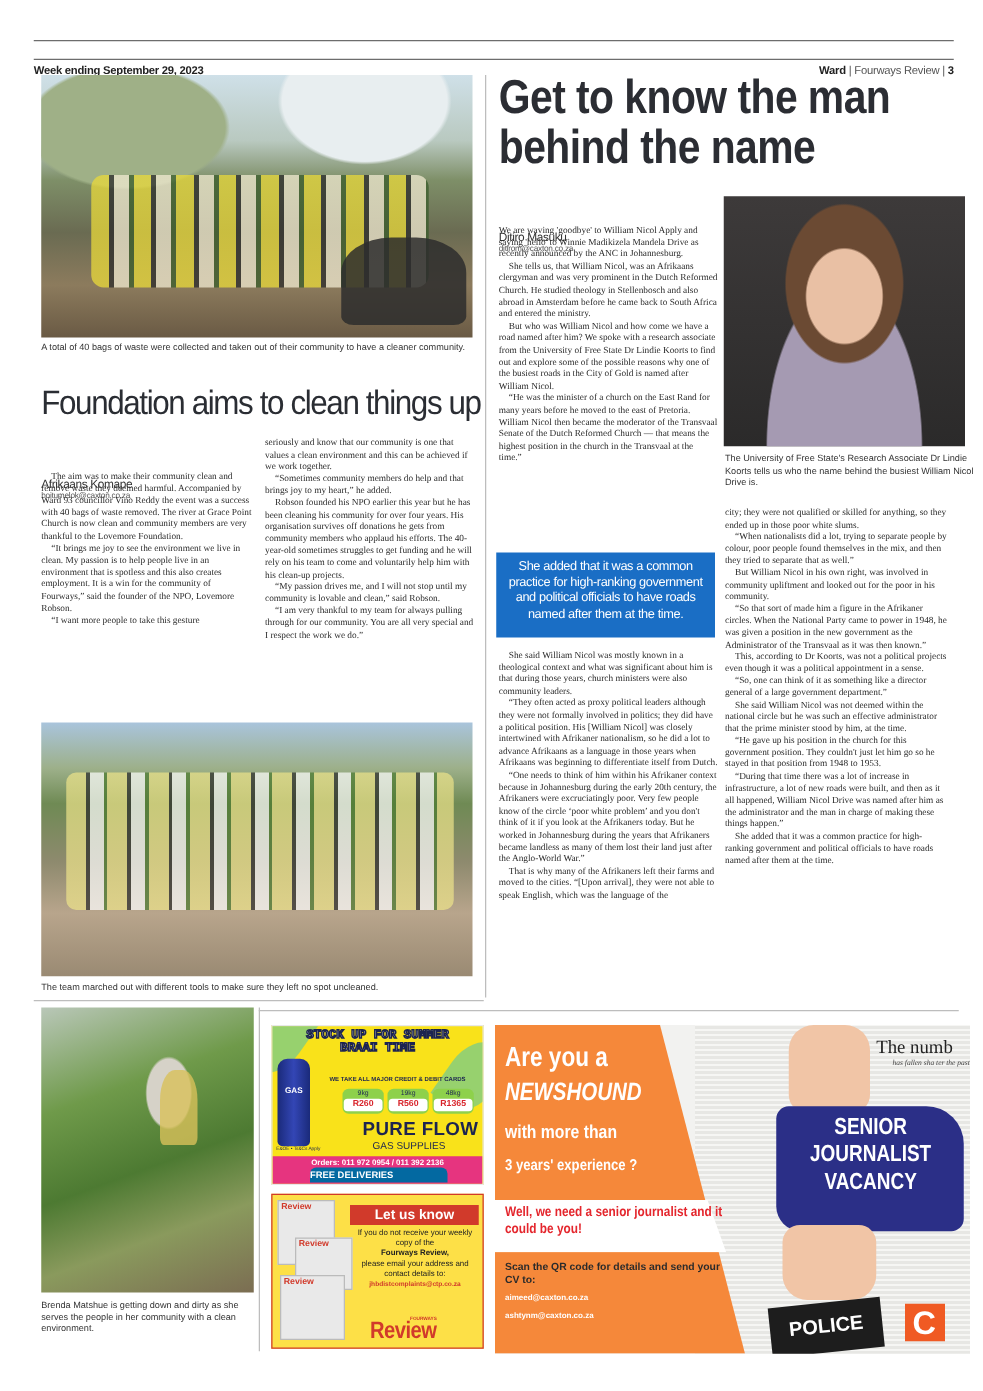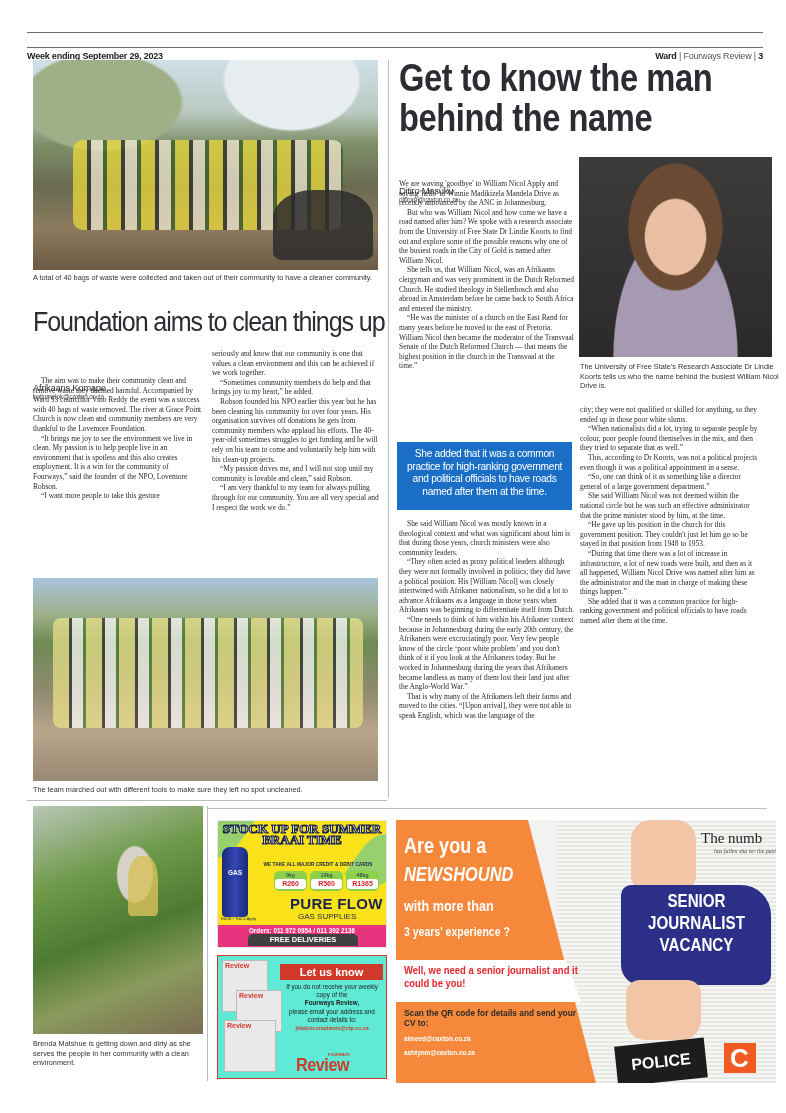--- a/index.html
+++ b/index.html
@@ -25,36 +25,36 @@
   .headline-left { left: 33px; top: 307px; width: 345px; font-family: "Liberation Sans", sans-serif; font-size: 27px; letter-spacing: -1.2px; color: #2a2d33; transform: scaleX(0.93); transform-origin: left; white-space: nowrap; }
   .headline-right { left: 399px; top: 58px; width: 380px; font-family: "Liberation Sans", sans-serif; font-weight: bold; font-size: 38px; line-height: 40px; letter-spacing: -0.5px; color: #2b2d33; transform: scaleX(0.86); transform-origin: left; }
 
   .pullquote { position: absolute; left: 397px; top: 442px; width: 175px; height: 68px; background: #1a6ec5; color: #fff; font-family: "Liberation Sans", sans-serif; font-size: 10.2px; line-height: 12.5px; text-align: center; padding: 6px 3px; letter-spacing: -0.3px; }
 
   .vline { position: absolute; background: #bdbdbd; width: 1px; }
   .hline { position: absolute; background: #bdbdbd; height: 1px; }
 
   
   .ad-gas { position: absolute; left: 217px; top: 820px; width: 170px; height: 128px; background: #f9e21a; overflow: hidden; border: 1px solid #e8e8e8; }
-  .ad-gas .title { position: absolute; left: 0; top: 2px; width: 100%; text-align: center; font-family: Liberation Serif, serif; font-weight: bold; font-size: 13px; line-height: 11px; color: #fff; -webkit-text-stroke: 1.2px #1c2450; letter-spacing: 0px; }
+  .ad-gas .title { position: absolute; left: 0; top: 2px; width: 100%; text-align: center; font-family: Liberation Mono, monospace; font-weight: bold; font-size: 10px; line-height: 11px; color: #fff; -webkit-text-stroke: 1.2px #1c2450; letter-spacing: 0px; }
   .ad-gas .cards { position: absolute; left: 30px; top: 41px; width: 140px; font-family: "Liberation Sans", sans-serif; font-weight: bold; font-size: 4.8px; color: #1c2450; text-align: center; }
   .ad-gas .prices { position: absolute; left: 56px; top: 50px; display: flex; gap: 3px; }
   .ad-gas .price { width: 33px; height: 20px; background: #8ed14b; border-radius: 5px; text-align: center; font-family: "Liberation Sans", sans-serif; }
   .ad-gas .price .kg { font-size: 5.5px; color: #1c2450; display: block; line-height: 8px; }
   .ad-gas .price .r { font-size: 7px; font-weight: bold; color: #d8232a; display: block; background: #fff; border-radius: 3px; margin: 0 1px; line-height: 10px; }
   .ad-gas .brand { position: absolute; left: 72px; top: 74px; font-family: "Liberation Sans", sans-serif; font-weight: bold; font-size: 15px; color: #1c2450; letter-spacing: 0.3px; }
   .ad-gas .sub { position: absolute; left: 80px; top: 91px; font-family: "Liberation Sans", sans-serif; font-size: 8px; color: #1c2450; }
   .ad-gas .tcs { position: absolute; left: 3px; top: 96px; font-family: "Liberation Sans", sans-serif; font-size: 3.8px; color: #1c2450; }
   .ad-gas .orders { position: absolute; left: 0; top: 104px; width: 100%; height: 24px; background: #e6347f; color: #fff; font-family: "Liberation Sans", sans-serif; font-weight: bold; font-size: 6.3px; text-align: center; padding-top: 2px; }
-  .ad-gas .free { position: absolute; left: 30px; top: 113px; width: 110px; height: 12px; background: #404040; border-radius: 5px 5px 0 0; color: #fff; font-family: "Liberation Sans", sans-serif; font-weight: bold; font-size: 7.5px; text-align: center; line-height: 12px; }
+  .ad-gas .free { position: absolute; left: 30px; top: 113px; width: 110px; height: 12px; background: #0369a1; border-radius: 5px 5px 0 0; color: #fff; font-family: "Liberation Sans", sans-serif; font-weight: bold; font-size: 7.5px; text-align: left; line-height: 12px; }
   .ad-gas .cylinder { position: absolute; left: 4px; top: 26px; width: 26px; height: 70px; background: linear-gradient(90deg,#1a2a7a,#3346b5,#1a2a7a); border-radius: 8px 8px 4px 4px; }
   .ad-gas .cylinder .gas { position: absolute; top: 22px; left: 0; width: 100%; text-align: center; color: #fff; font-family: "Liberation Sans", sans-serif; font-weight: bold; font-size: 6.5px; }
   .ad-gas .leaf { position: absolute; width: 40px; height: 60px; background: #47c3b4; opacity: 0.55; transform: rotate(35deg); border-radius: 50% 0; }
 
-  .ad-letus { position: absolute; left: 217px; top: 955px; width: 170px; height: 124px; background: #5eead4; border: 1.5px solid #d13a2b; overflow: hidden; padding-left: 40px; }
+  .ad-letus { position: absolute; left: 217px; top: 955px; width: 170px; height: 124px; background: #fde047; border: 1.5px solid #d13a2b; overflow: hidden; padding-left: 40px; }
   .ad-letus .papers { position: absolute; left: 4px; top: 4px; width: 60px; height: 112px; }
   .ad-letus .paper { position: absolute; background: #e9e9e9; border: 1px solid #bbb; }
   .ad-letus .paper .mast { font-family: "Liberation Sans", sans-serif; font-weight: bold; color: #d13a2b; font-size: 7px; padding: 1px 2px; }
   .ad-letus .banner { position: absolute; left: 62px; top: 8px; width: 103px; height: 16px; background: #d13a2b; color: #fff; font-family: "Liberation Sans", sans-serif; font-weight: bold; font-size: 11px; text-align: center; line-height: 16px; }
   .ad-letus .body { position: absolute; left: 62px; top: 27px; width: 104px; font-family: "Liberation Sans", sans-serif; font-size: 6.3px; line-height: 8.2px; text-align: center; color: #222; }
   .ad-letus .body b { font-weight: bold; }
   .ad-letus .email { color: #d13a2b; font-weight: bold; font-size: 5.3px; }
   .ad-letus .logo-small { position: absolute; left: 110px; top: 97px; font-family: "Liberation Sans", sans-serif; font-size: 3.8px; color: #d13a2b; font-weight: bold; }
   .ad-letus .logo { position: absolute; left: 78px; top: 98px; font-family: "Liberation Sans", sans-serif; font-weight: bold; font-size: 19px; color: #d13a2b; letter-spacing: -0.5px; transform: scaleX(0.85); transform-origin: left; }
 
@@ -140,22 +140,22 @@
 
 <div class="abs headline-right">Get to know the man behind the name</div>
 
 <div class="abs" style="left:399px; top:154px; width:170px;">
   <div class="byline-name">Ditiro Masuku</div>
   <div class="byline-email">ditirom@caxton.co.za</div>
 </div>
 
 <div class="col-text" style="left:399px; top:179px; width:175px;">
   <p class="first">We are waving 'goodbye' to William Nicol Apply and saying 'hello' to Winnie Madikizela Mandela Drive as recently announced by the ANC in Johannesburg.</p>
+  <p>She tells us, that William Nicol, was an Afrikaans clergyman and was very prominent in the Dutch Reformed Church. He studied theology in Stellenbosch and also abroad in Amsterdam before he came back to South Africa and entered the ministry.</p>
   <p>But who was William Nicol and how come we have a road named after him? We spoke with a research associate from the University of Free State Dr Lindie Koorts to find out and explore some of the possible reasons why one of the busiest roads in the City of Gold is named after William Nicol.</p>
-  <p>She tells us, that William Nicol, was an Afrikaans clergyman and was very prominent in the Dutch Reformed Church. He studied theology in Stellenbosch and also abroad in Amsterdam before he came back to South Africa and entered the ministry.</p>
   <p>“He was the minister of a church on the East Rand for many years before he moved to the east of Pretoria. William Nicol then became the moderator of the Transvaal Senate of the Dutch Reformed Church — that means the highest position in the church in the Transvaal at the time.”</p>
 </div>
 
 <div class="pullquote">She added that it was a common practice for high-ranking government and political officials to have roads named after them at the time.</div>
 
 <div class="col-text" style="left:399px; top:519px; width:175px;">
   <p>She said William Nicol was mostly known in a theological context and what was significant about him is that during those years, church ministers were also community leaders.</p>
   <p>“They often acted as proxy political leaders although they were not formally involved in politics; they did have a political position. His [William Nicol] was closely intertwined with Afrikaner nationalism, so he did a lot to advance Afrikaans as a language in those years when Afrikaans was beginning to differentiate itself from Dutch.</p>
   <p>“One needs to think of him within his Afrikaner context because in Johannesburg during the early 20th century, the Afrikaners were excruciatingly poor. Very few people know of the circle ‘poor white problem’ and you don't think of it if you look at the Afrikaners today. But he worked in Johannesburg during the years that Afrikaners became landless as many of them lost their land just after the Anglo-World War.”</p>
   <p>That is why many of the Afrikaners left their farms and moved to the cities. “[Upon arrival], they were not able to speak English, which was the language of the</p>
@@ -164,20 +164,22 @@
 <div class="photo" style="left:579px; top:157px; width:193px; height:200px; background:
   radial-gradient(ellipse at 50% 40%, #e9c0a4 0 22%, transparent 23%),
   radial-gradient(ellipse at 50% 35%, #6b4a33 0 34%, transparent 35%),
   radial-gradient(ellipse at 50% 100%, #a59ab2 0 45%, transparent 46%),
   linear-gradient(180deg,#3d3a3a 0%,#2b2a2a 100%);"></div>
 <div class="caption" style="left:580px; top:362px; width:200px;">The University of Free State's Research Associate Dr Lindie Koorts tells us who the name behind the busiest William Nicol Drive is.</div>
 
 <div class="col-text" style="left:580px; top:405px; width:178px;">
   <p class="first">city; they were not qualified or skilled for anything, so they ended up in those poor white slums.</p>
   <p>“When nationalists did a lot, trying to separate people by colour, poor people found themselves in the mix, and then they tried to separate that as well.”</p>
+  <p>But William Nicol in his own right, was involved in community upliftment and looked out for the poor in his community.</p>
+  <p>“So that sort of made him a figure in the Afrikaner circles. When the National Party came to power in 1948, he was given a position in the new government as the Administrator of the Transvaal as it was then known.”</p>
   <p>This, according to Dr Koorts, was not a political projects even though it was a political appointment in a sense.</p>
   <p>“So, one can think of it as something like a director general of a large government department.”</p>
   <p>She said William Nicol was not deemed within the national circle but he was such an effective administrator that the prime minister stood by him, at the time.</p>
   <p>“He gave up his position in the church for this government position. They couldn't just let him go so he stayed in that position from 1948 to 1953.</p>
   <p>“During that time there was a lot of increase in infrastructure, a lot of new roads were built, and then as it all happened, William Nicol Drive was named after him as the administrator and the man in charge of making these things happen.”</p>
   <p>She added that it was a common practice for high-ranking government and political officials to have roads named after them at the time.</p>
 </div>
 
 <div class="hline" style="left:207px; top:808px; width:560px;"></div>
 

